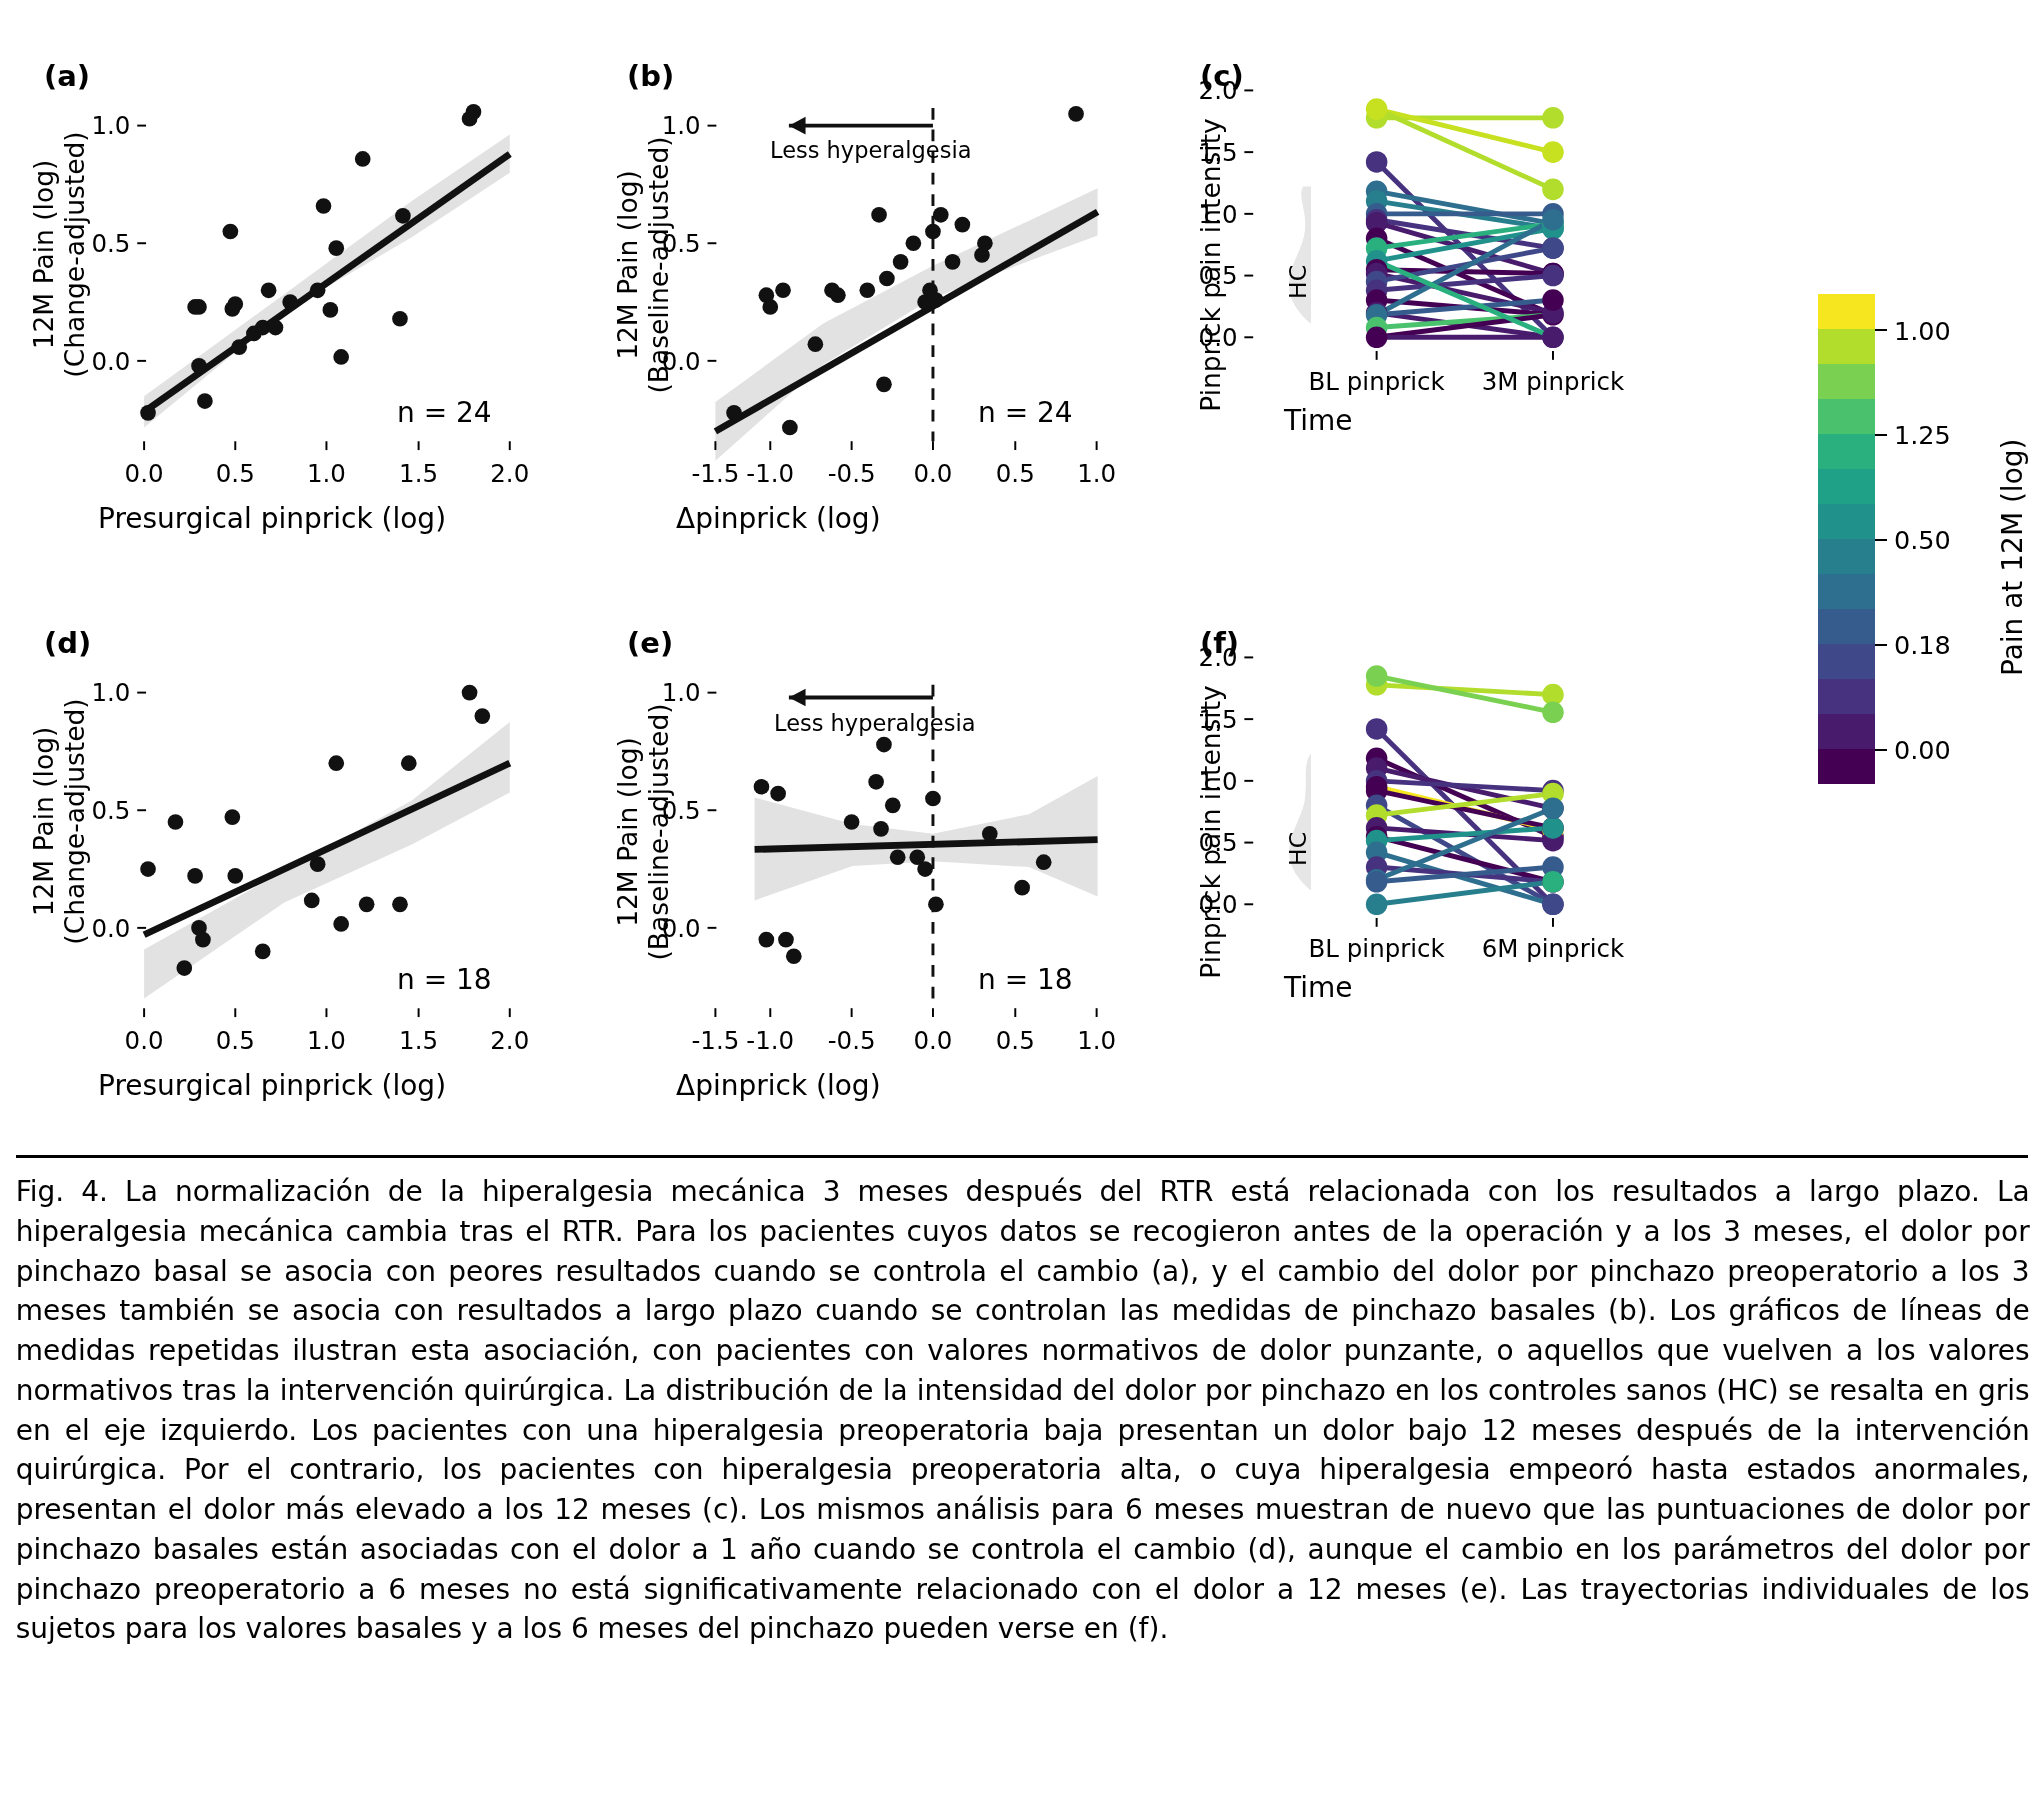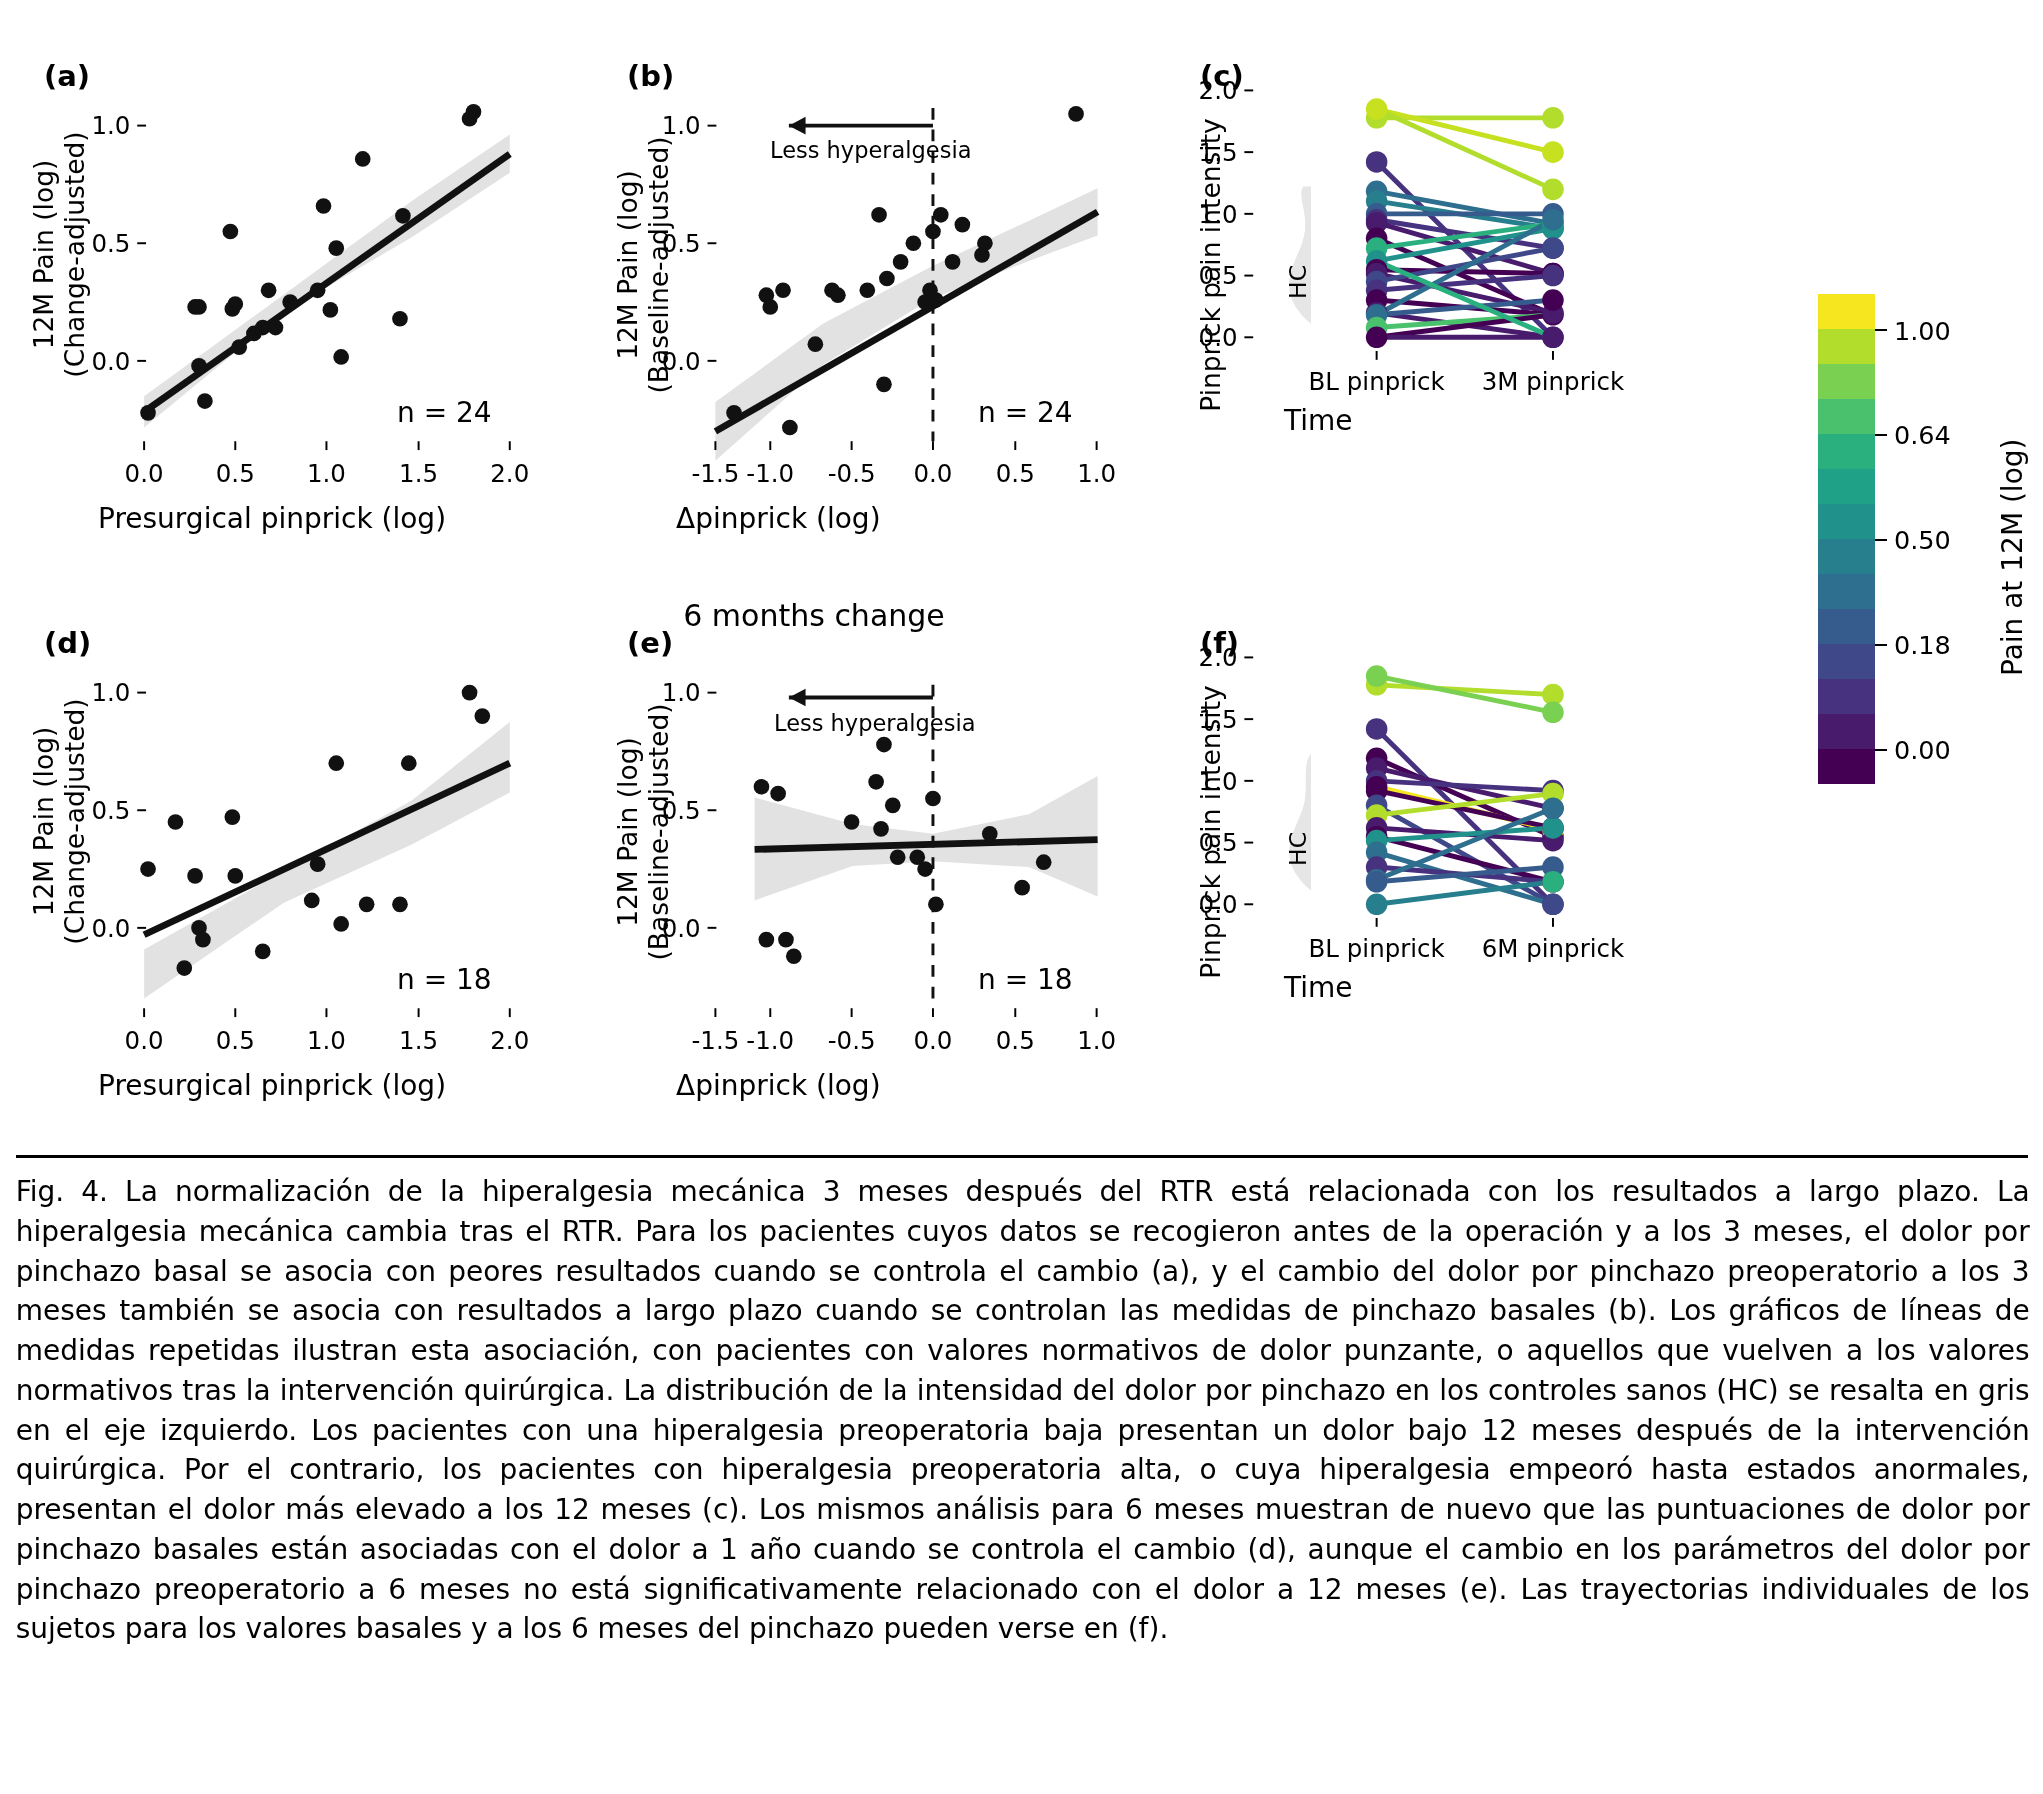--- a/index.html
+++ b/index.html
@@ -38,21 +38,20 @@
   .caption b { font-weight:normal; }
   svg { display:block; }
 </style>
 </head>
 <body>
 
 <div class="page">
 
   <div class="figure">
 
-    <div class="panel-title" style="left:559px; top:598px; width:510px;">6 months change</div>
 
     <div class="panel" style="left:0; top:0; width:598px; height:549px;">
       <div class="panel-letter" style="left:44px; top:59px;">(a)</div>
       <div class="axis-title-y" style="left:29px; top:431px; width:353px;">
         <div style="font-size:26.5px; line-height:1.16; text-align:center;">12M Pain (log)<br>(Change-adjusted)</div>
       </div>
       <svg width="598" height="510" style="position:absolute; left:0; top:0;" viewBox="0 0 610 520">
 
         <path d="M147,404 L290,300 L420,205 L520,137 L520,176 L420,242 L290,318 L147,436 Z" fill="#e2e2e2" stroke="none"></path>
 
@@ -498,21 +497,21 @@
         <div class="cbar-seg" style="top:420px; height:35px; background:#481b6d;"></div>
         <div class="cbar-seg" style="top:455px; height:35px; background:#440154;"></div>
       </div>
 
       <div class="cbar-tick" style="left:57px; top:35px;  width:11.8px;"></div>
       <div class="cbar-tick" style="left:57px; top:140px; width:11.8px;"></div>
       <div class="cbar-tick" style="left:57px; top:245px; width:11.8px;"></div>
       <div class="cbar-tick" style="left:57px; top:350px; width:11.8px;"></div>
       <div class="cbar-tick" style="left:57px; top:455px; width:11.8px;"></div>
       <div class="cbar-label" style="left:76px; top:21.6px;">1.00</div>
-      <div class="cbar-label" style="left:76px; top:126px;">0.64</div>
+      <div class="cbar-label" style="left:76px; top:126px;">1.25</div>
       <div class="cbar-label" style="left:76px; top:231px;">0.50</div>
       <div class="cbar-label" style="left:76px; top:336px;">0.18</div>
       <div class="cbar-label" style="left:76px; top:441px;">0.00</div>
       <div class="cbar-title" style="left:178px; top:382px;">Pain at 12M (log)</div>
     </div>
 
   </div>
 
   <div class="caption-rule"></div>
   <div class="caption">

